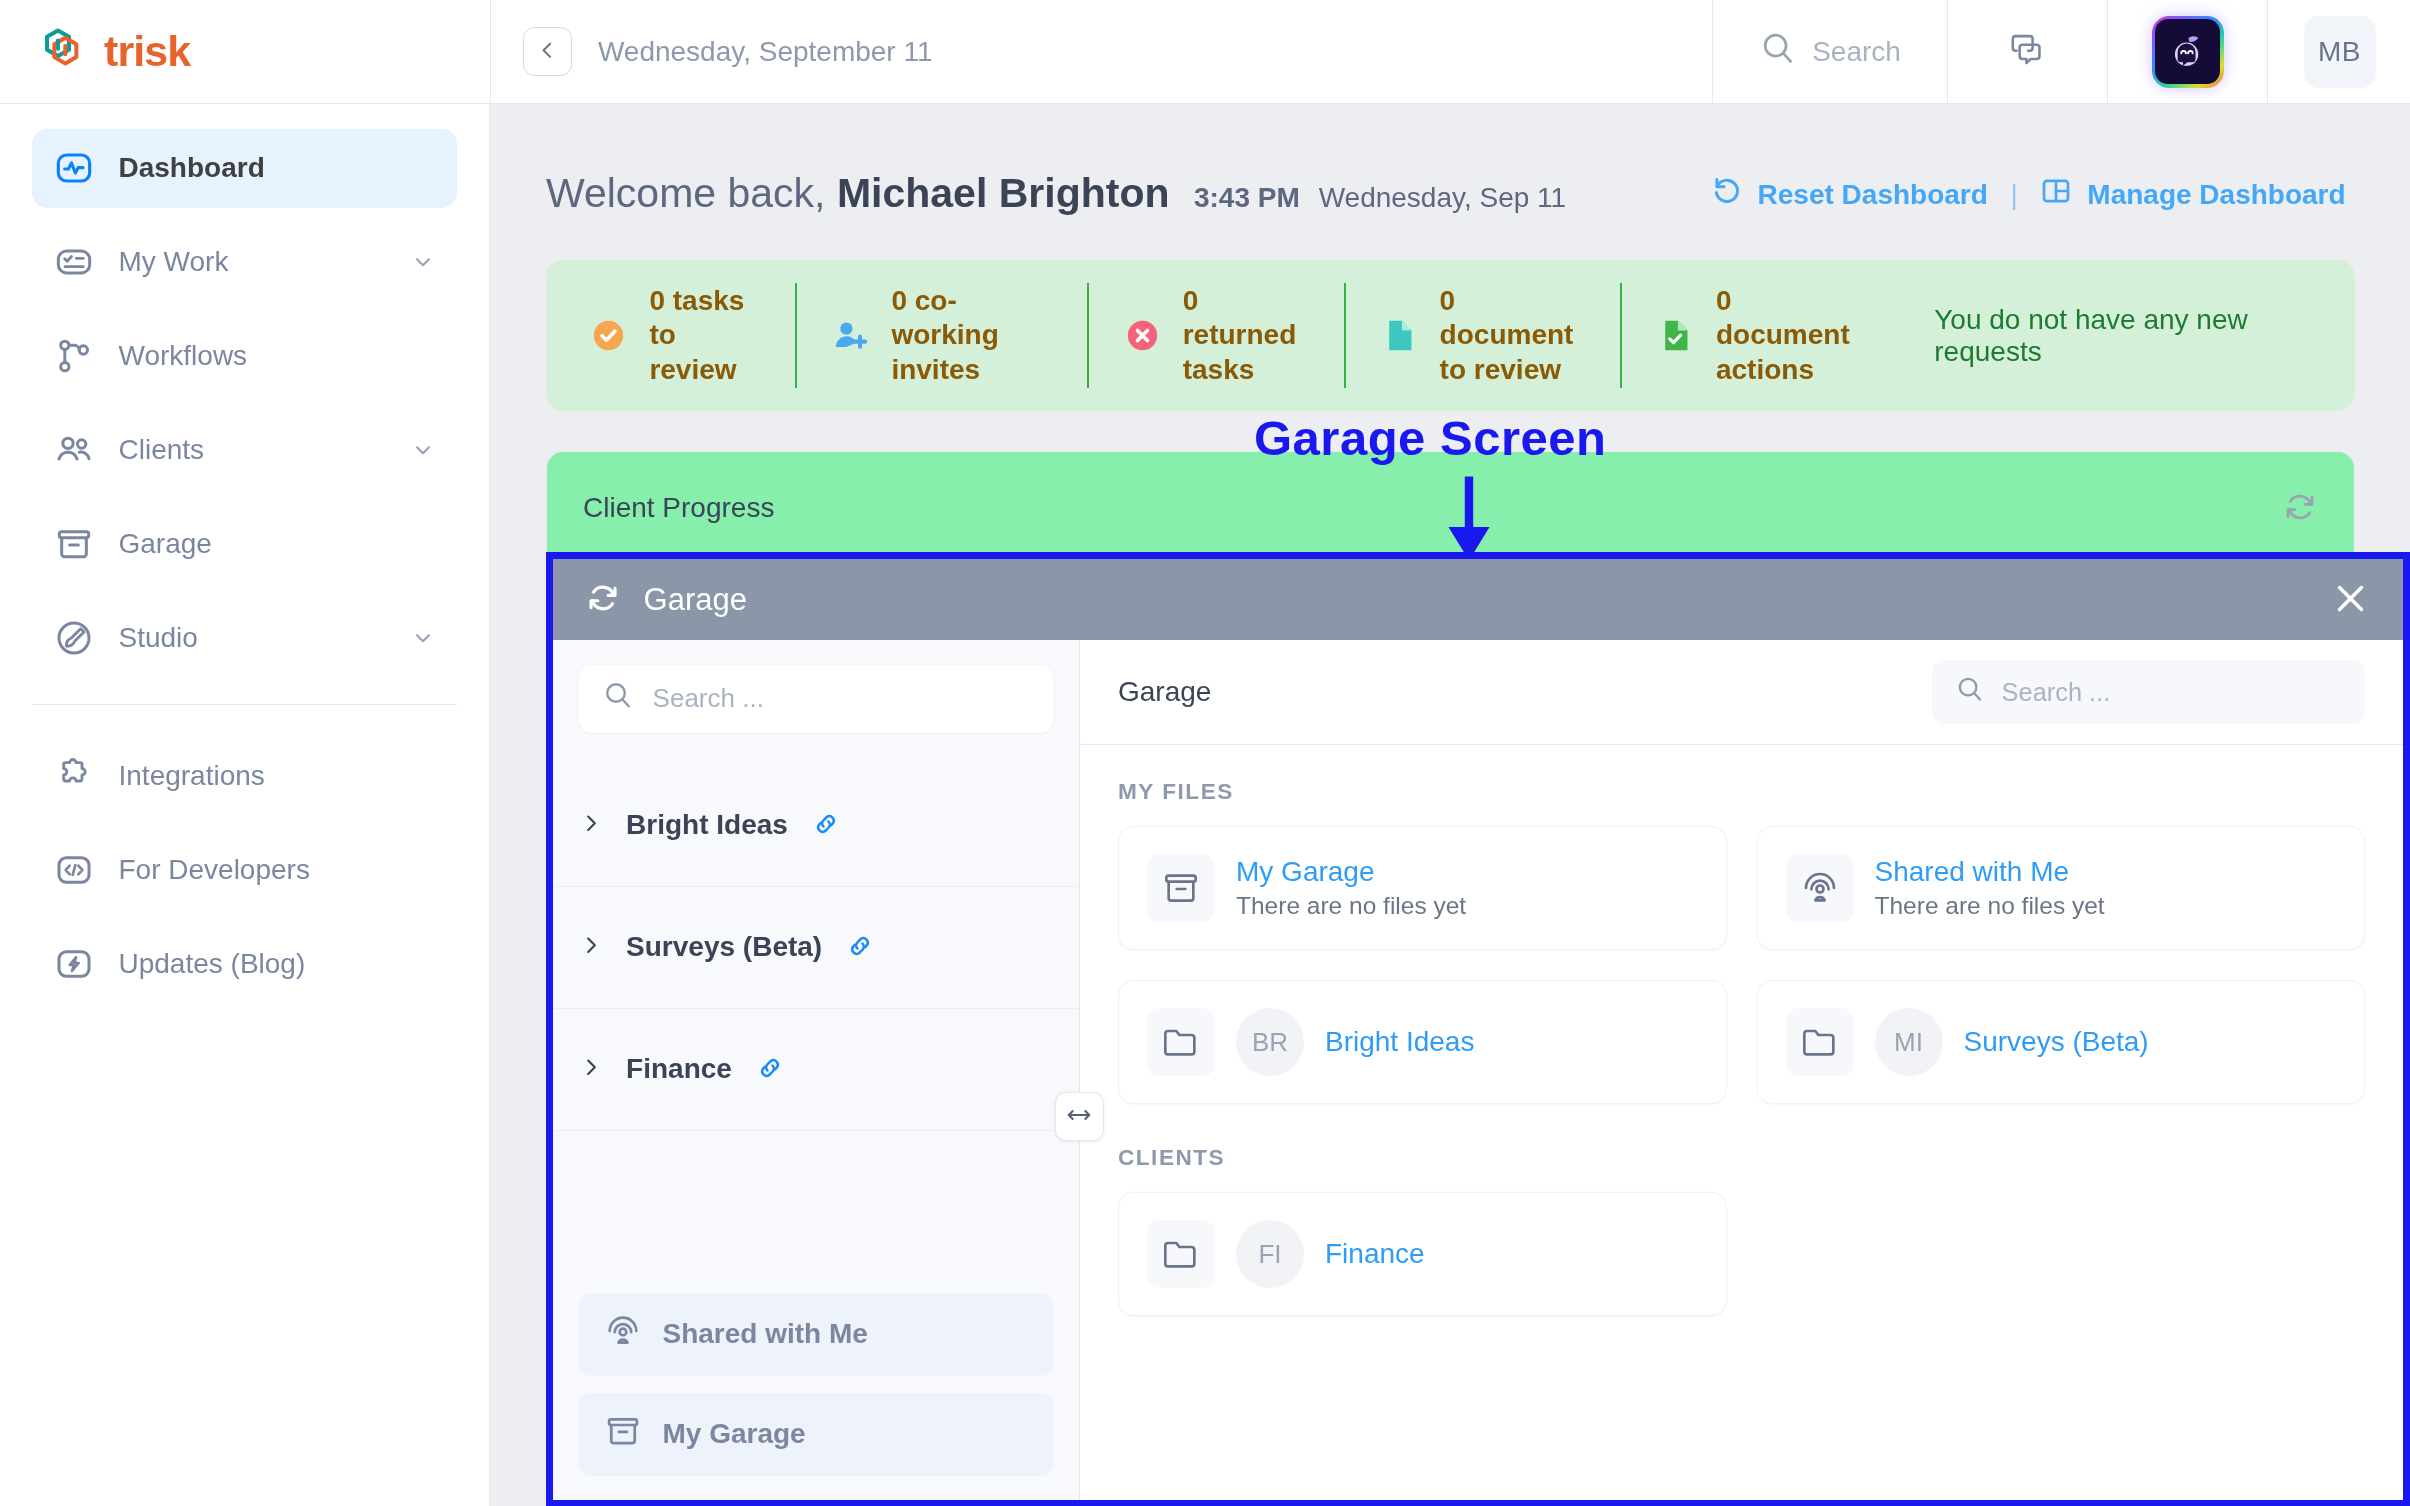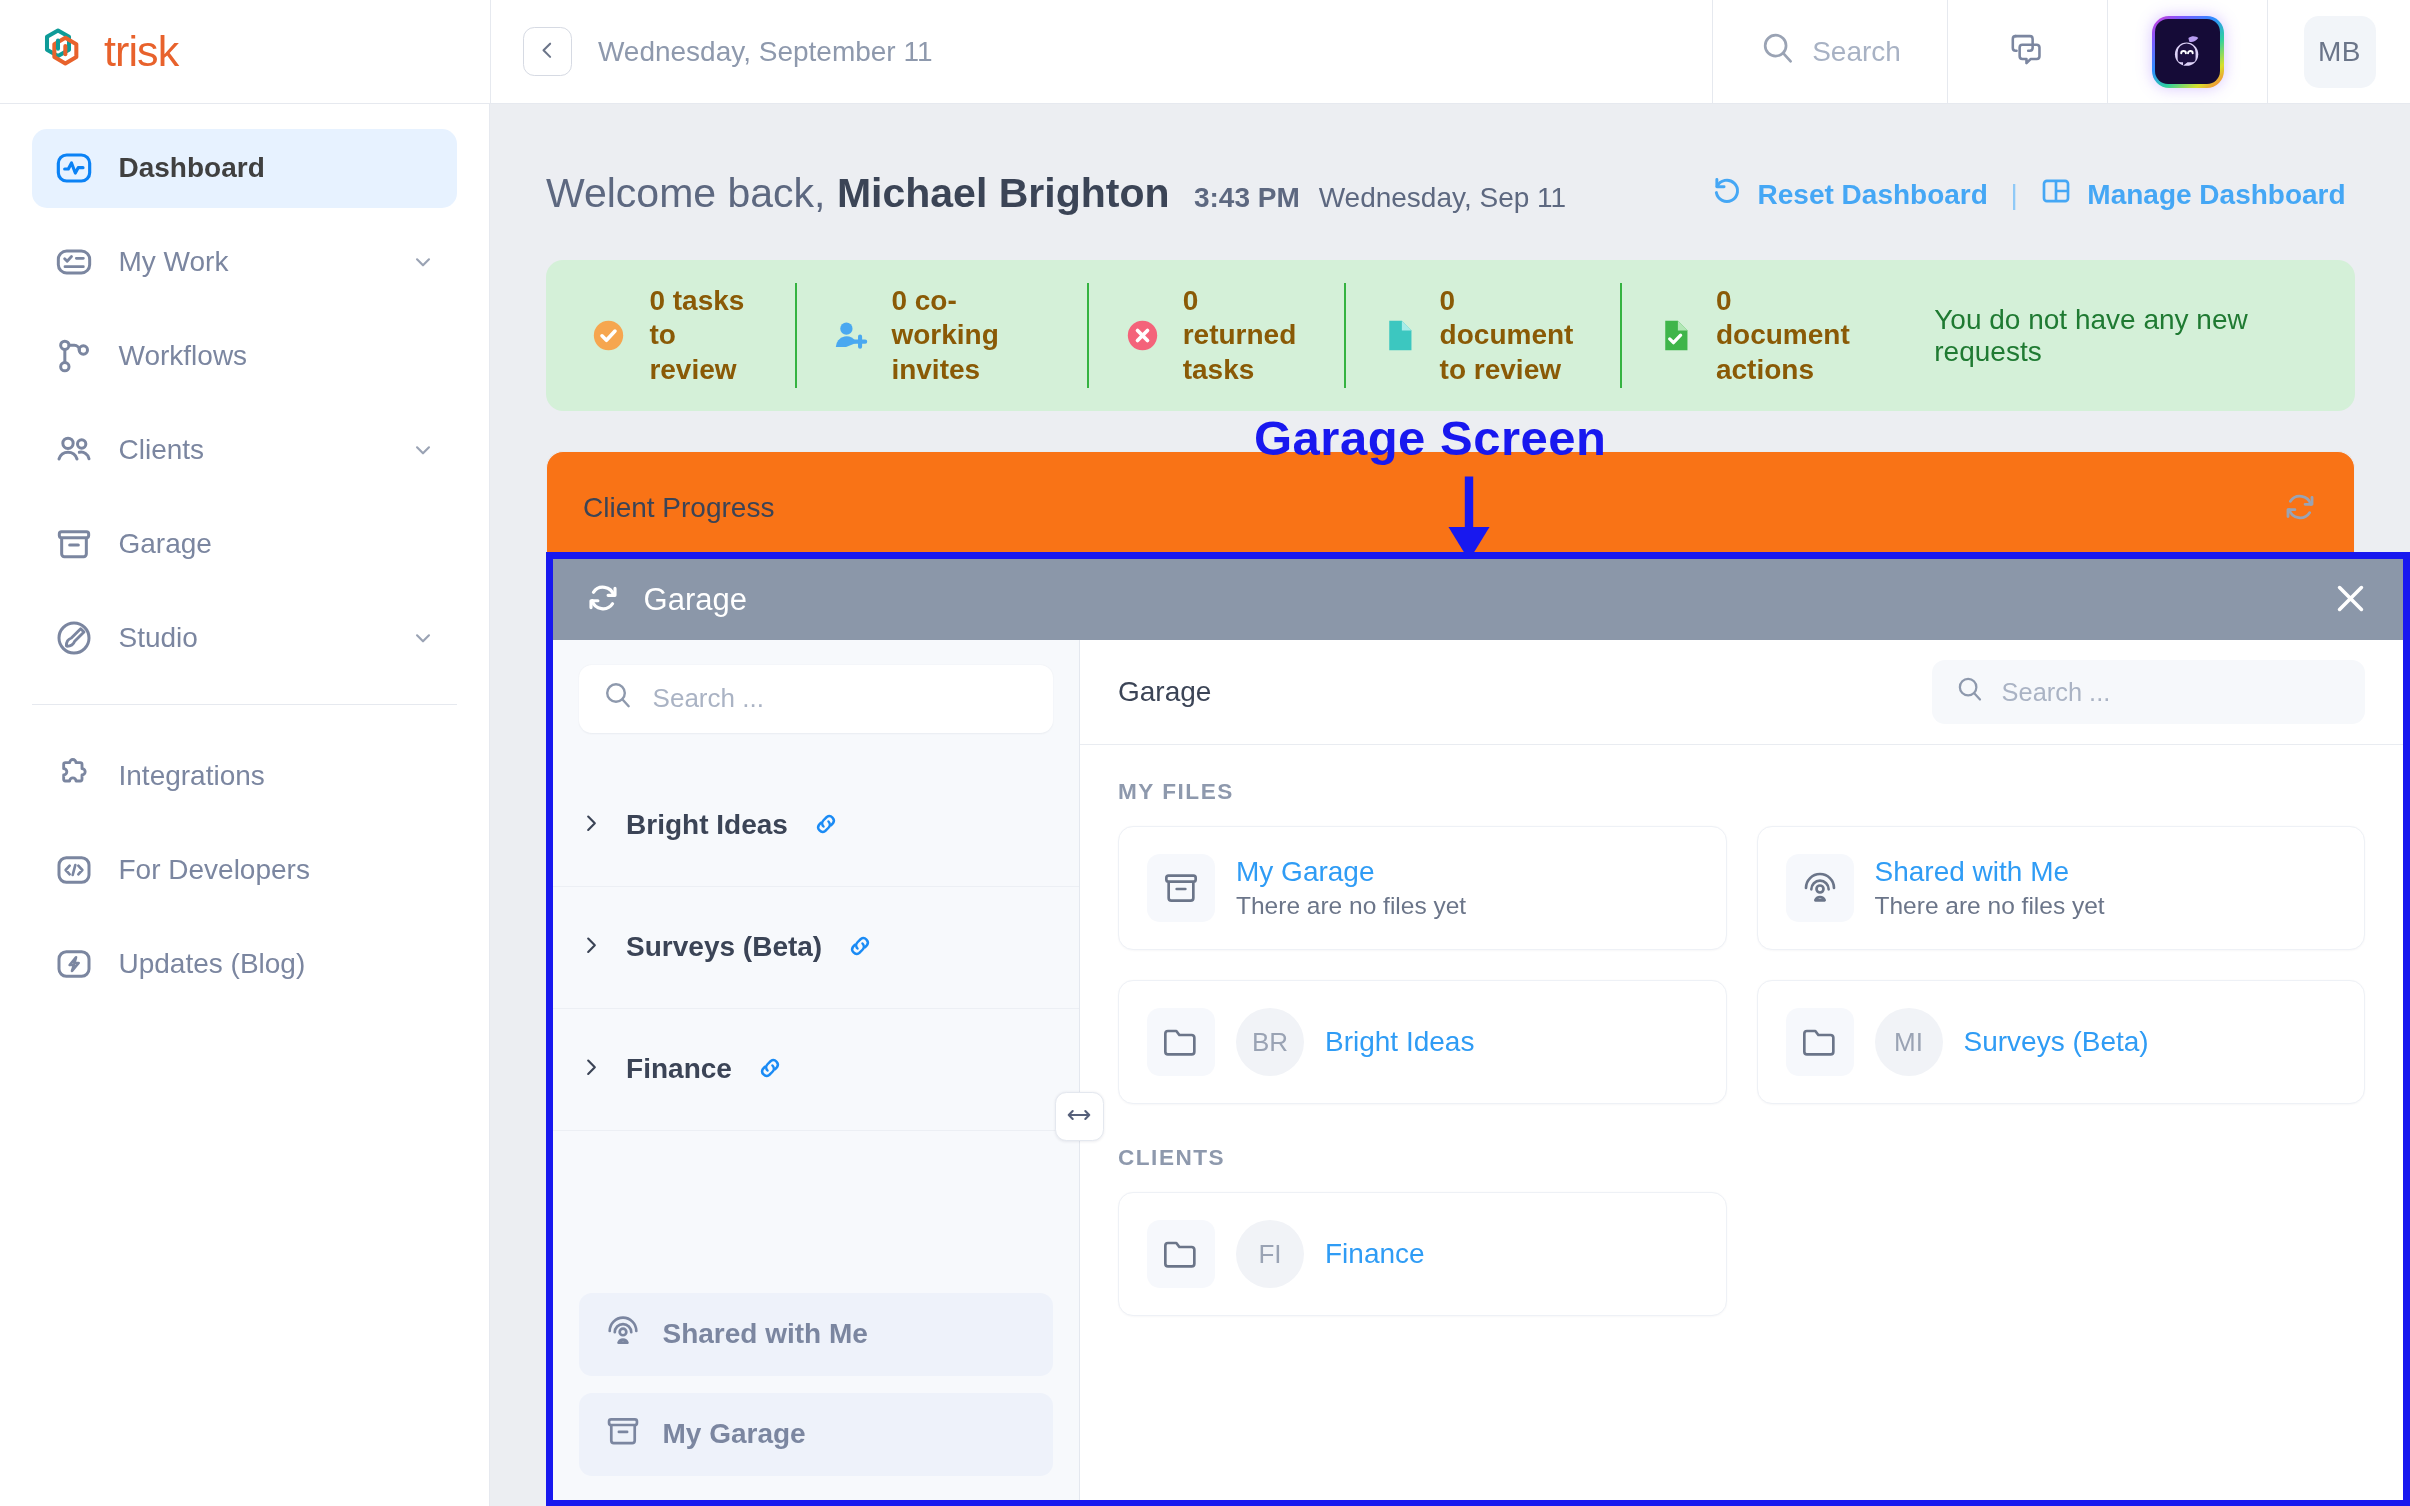--- a/index.html
+++ b/index.html
@@ -13,21 +13,21 @@
   .app { position:relative; width:2411px; height:1507px; }
 
   
   .topbar {
     position:absolute; top:0; left:0; width:2411px; height:104px;
     background:#ffffff; display:flex; align-items:center;
     border-bottom:0.9px solid #e6e9ef; z-index:5;
   }
   .logo-wrap { width:490px; display:flex; align-items:center; padding-left:36px; gap:13px; }
   .logo-mark { width:55px; height:55px; position:relative; }
-  .logo-text { font-size:43px; font-weight:400; color:#e8622c; letter-spacing:-0.9px; }
+  .logo-text { font-size:43px; font-weight:700; color:#e8622c; letter-spacing:-0.9px; }
   .topbar-sep { width:0.9px; height:104px; background:#e6e9ef; }
   .date-zone { display:flex; align-items:center; gap:26px; padding-left:32px; flex:1; }
   .back-btn {
     width:49px; height:49px; border:1.4px solid #d6dae3; border-radius:11.3px;
     background:#fff; display:flex; align-items:center; justify-content:center;
     cursor:pointer;
   }
   .date-label { font-size:28px; color:#8e99ad; font-weight:400; }
   .topbar-right { display:flex; align-items:center; height:104px; }
   .tb-cell {
@@ -90,21 +90,21 @@
     display:flex; align-items:center; padding:0 9.4px;
   }
   .bn-item { display:flex; align-items:center; gap:19px; padding:0 32px; height:105px; }
   .bn-item + .bn-item { border-left:2.8px solid #35b341; }
   .bn-ico { width:43px; height:43px; flex:0 0 43px; display:flex; align-items:center; justify-content:center; }
   .bn-text { font-size:28px; font-weight:700; color:#8a5a06; line-height:1.22; }
   .bn-note { margin-left:38px; font-size:28px; color:#1f7a32; font-weight:400; }
 
   
   .widget {
-    margin:40px 56px 16px 56px; background:#f97316; border-radius:17px 17px 0 0;
+    margin:40px 56px 16px 56px; background:#86efac; border-radius:17px 17px 0 0;
     height:113px; display:flex; align-items:center; padding:0 36px;
     border:0.9px solid #e9ecf1; border-bottom:none;
   }
   .widget-title { font-size:28px; color:#3b4456; font-weight:500; }
   .widget-refresh { margin-left:auto; cursor:pointer; }
 
   
   .annot {
     position:absolute; left:1254px; top:410px; z-index:20;
     font-size:49px; font-weight:700; color:#1818ef; letter-spacing:0.5px;

